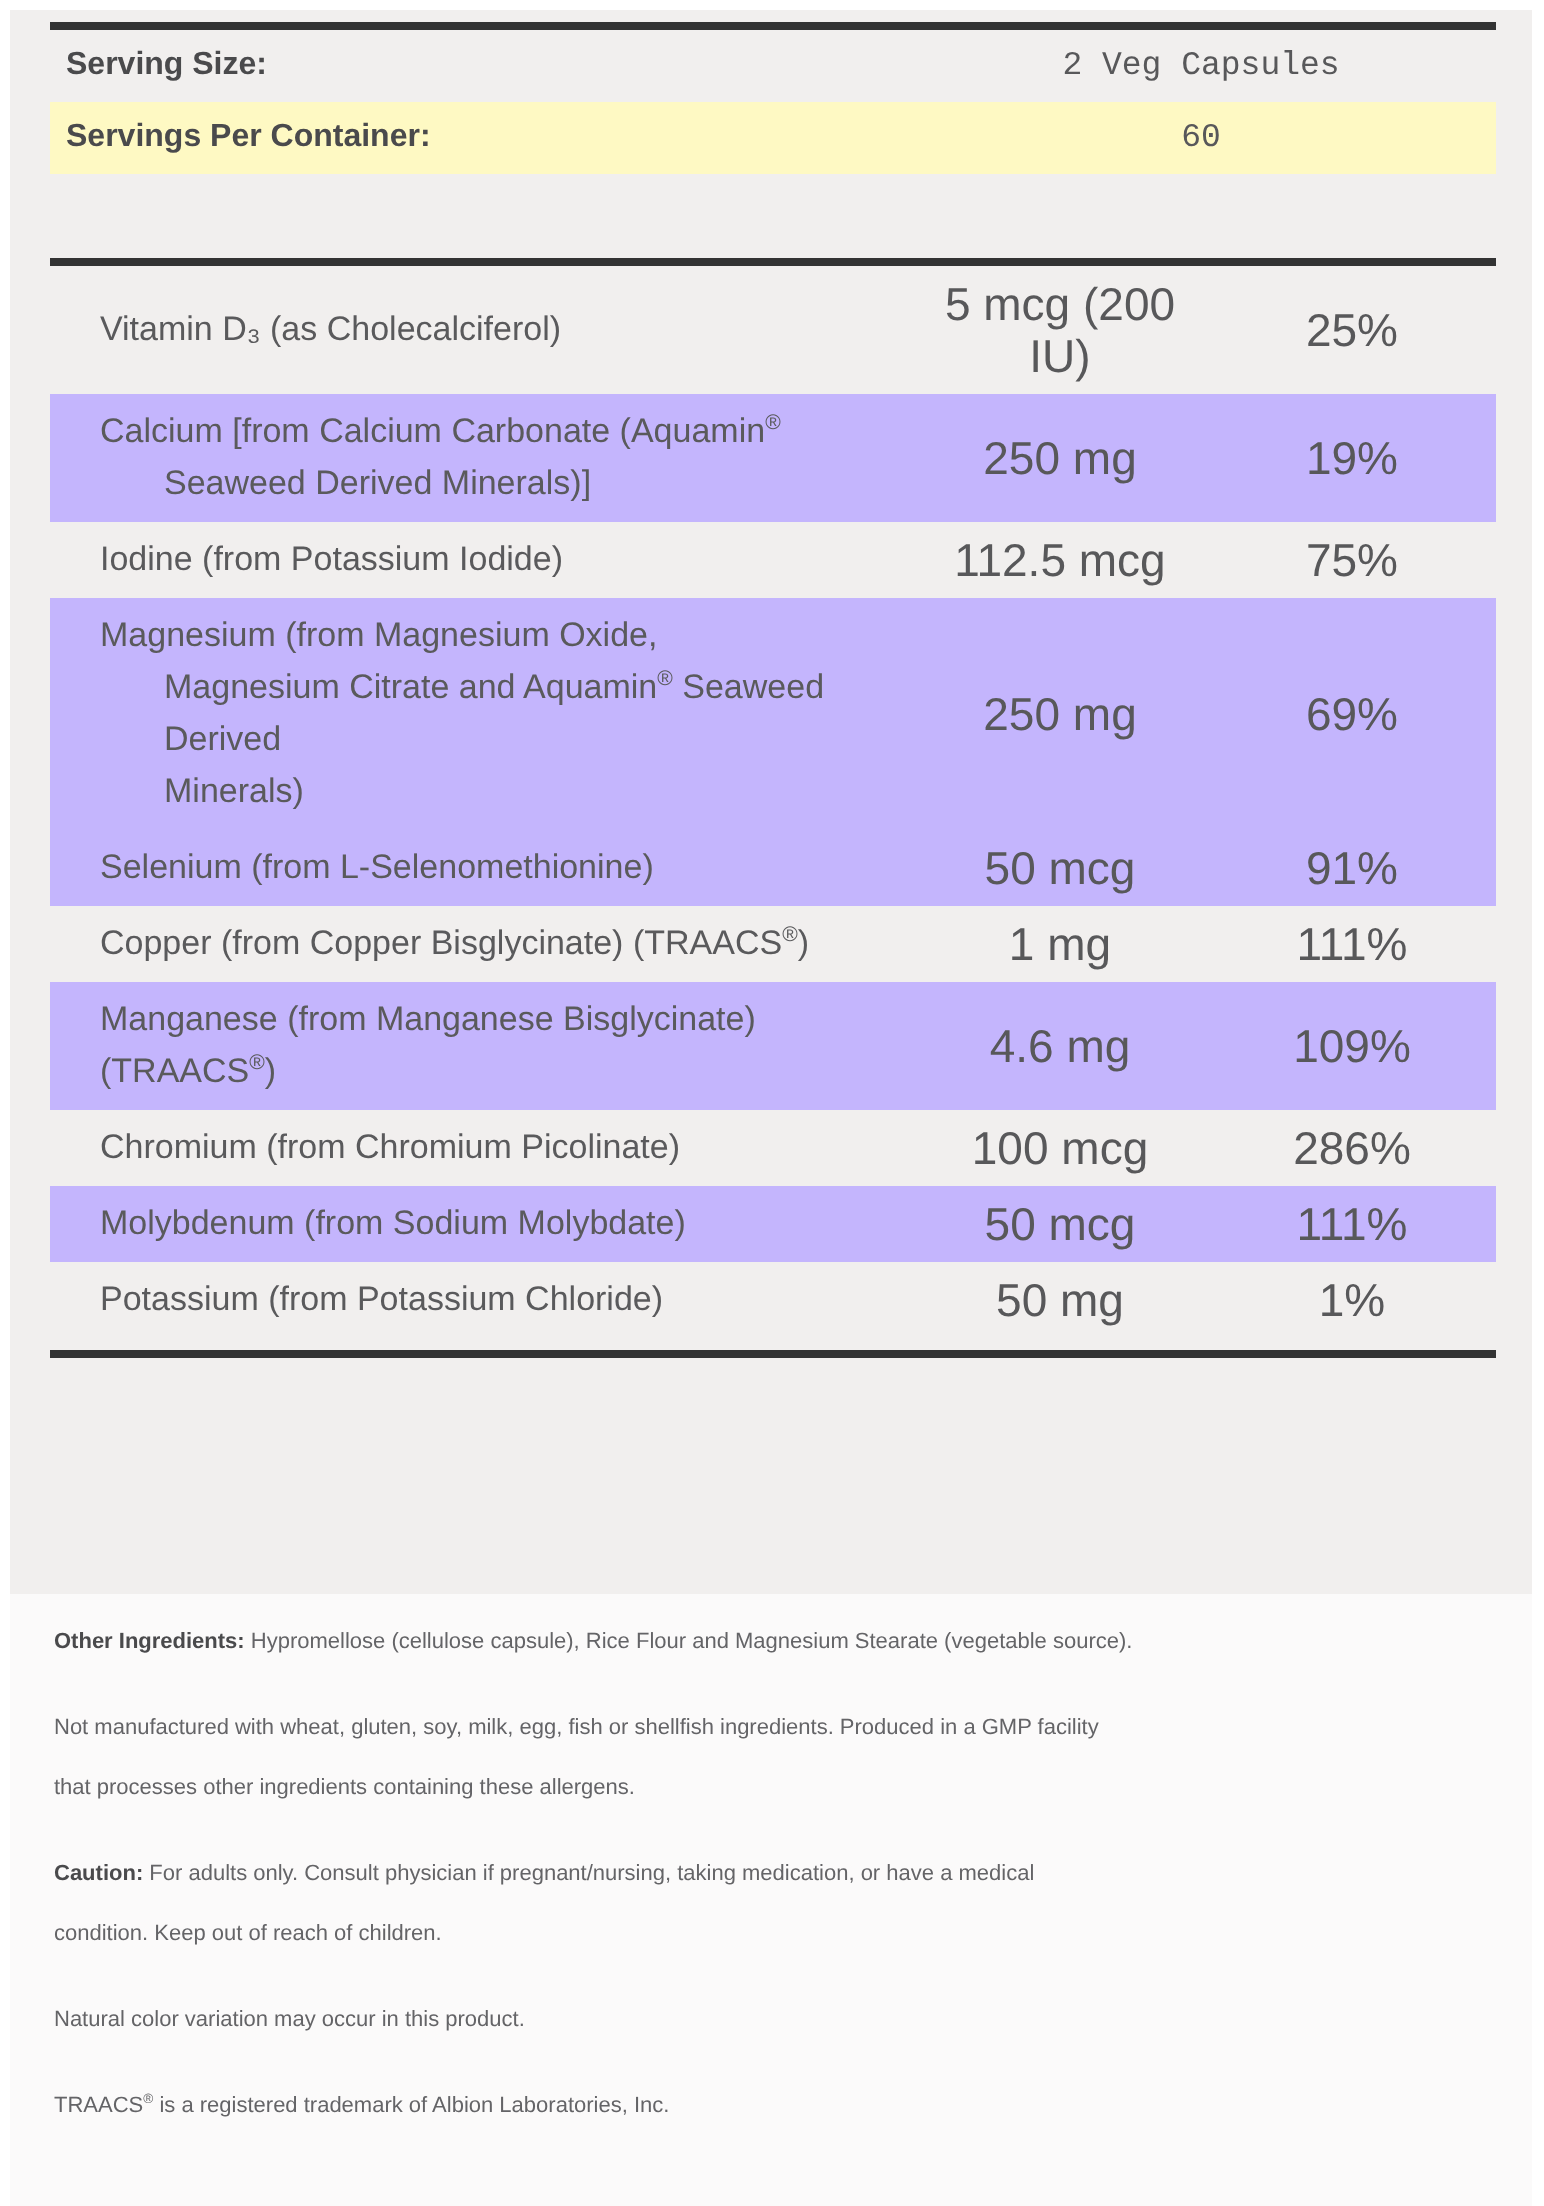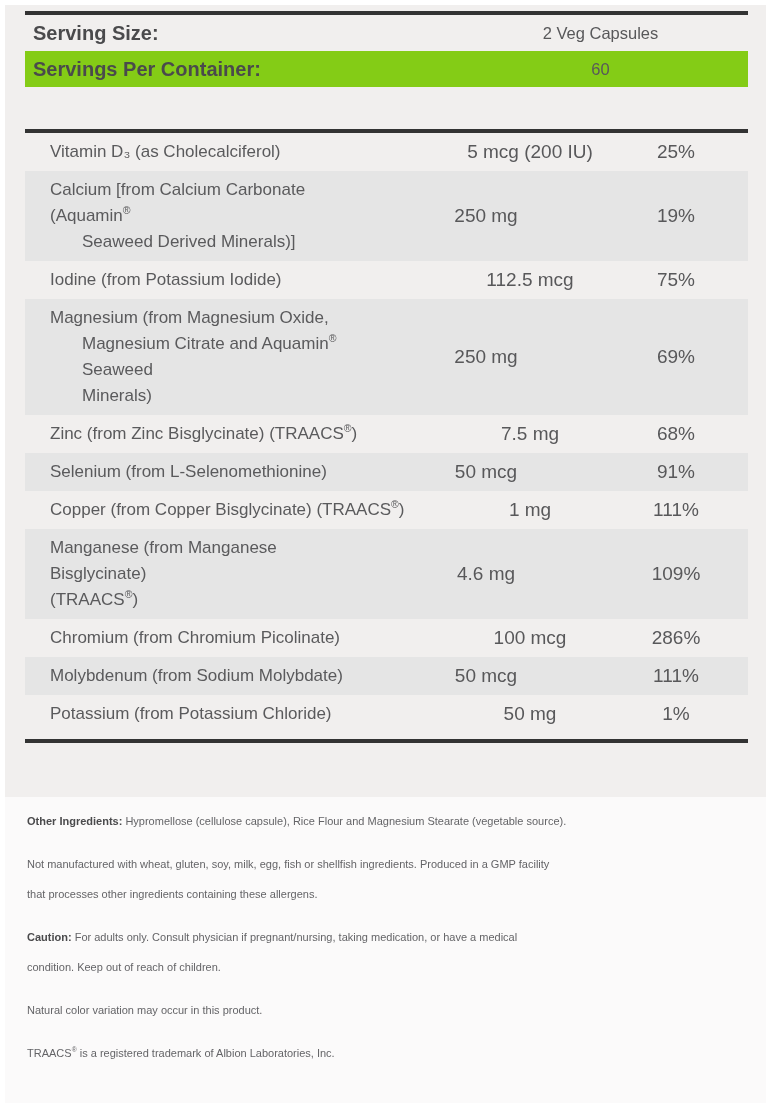--- a/index.html
+++ b/index.html
@@ -29,50 +29,50 @@
     letter-spacing: 0.2px; line-height: 30px;
   }
   .rule {
     height: 4px; background: #333333; margin-top: 6px;
   }
   
   .serving-row {
     display: grid; grid-template-columns: 1fr 295px;
     align-items: center; padding: 6px 0;
   }
-  .serving-row.band { background: #84cc16; }
+  .serving-row.band { background: #fef9c3; }
   .serving-label {
-    padding-left: 8px; font-weight: bold; font-size: 20px;
+    padding-left: 8px; font-weight: bold; font-size: 16px;
     color: #4a4a4c; line-height: 24px;
   }
   .serving-value {
-    text-align: center; font-size: 16.5px; color: #58585a; line-height: 24px;
+    text-align: center; font-size: 16.5px; color: #58585a; line-height: 24px; font-family: Liberation Mono, monospace;
   }
   .spacer { height: 36px; }
   
   .thead {
     display: grid; grid-template-columns: 1fr 148px 144px;
     align-items: end;
   }
   .thead .hcell {
     text-align: center; font-weight: bold; font-size: 16.5px;
     color: #4a4a4c; line-height: 24px; white-space: pre-line;
   }
   
   .nutrient-row {
     display: grid; grid-template-columns: 1fr 148px 144px;
     align-items: center; padding: 6px 0;
   }
-  .nutrient-row.band { background: #e5e5e5; gap: 44px; }
+  .nutrient-row.band { background: #c4b5fd; }
   .nutrient-name {
     padding-left: 8px; font-size: 17px; color: #5a5a5c; line-height: 26px; margin-left: 17px;
   }
   .nutrient-name .line.indent { padding-left: 32px; }
   .ncell {
-    text-align: center; font-size: 19px; color: #58585a; line-height: 26px;
+    text-align: center; font-size: 23px; color: #58585a; line-height: 26px;
   }
   sup.reg { font-size: 62%; line-height: 0; vertical-align: super; }
   
   .footer-content {
     position: absolute; left: 27px; top: 806px; width: 720px;
   }
   .footer-note {
     margin: 0 0 13px 0; font-size: 11px; line-height: 30px;
     color: #646467; white-space: pre-line;
   }
@@ -125,31 +125,25 @@
         <div class="nutrient-name">
           <div class="line">Iodine (from Potassium Iodide)</div>
         </div>
         <div class="ncell">112.5 mcg</div>
         <div class="ncell">75%</div>
       </div>
       <div class="nutrient-row band">
         <div class="nutrient-name">
           <div class="line">Magnesium (from Magnesium Oxide,</div>
           <div class="line indent">Magnesium Citrate and Aquamin<sup class="reg">®</sup> Seaweed</div>
+          <div class="line indent">Derived</div>
           <div class="line indent">Minerals)</div>
         </div>
         <div class="ncell">250 mg</div>
         <div class="ncell">69%</div>
-      </div>
-      <div class="nutrient-row">
-        <div class="nutrient-name">
-          <div class="line">Zinc (from Zinc Bisglycinate) (TRAACS<sup class="reg">®</sup>)</div>
-        </div>
-        <div class="ncell">7.5 mg</div>
-        <div class="ncell">68%</div>
       </div>
       <div class="nutrient-row band">
         <div class="nutrient-name">
           <div class="line">Selenium (from L-Selenomethionine)</div>
         </div>
         <div class="ncell">50 mcg</div>
         <div class="ncell">91%</div>
       </div>
       <div class="nutrient-row">
         <div class="nutrient-name">

